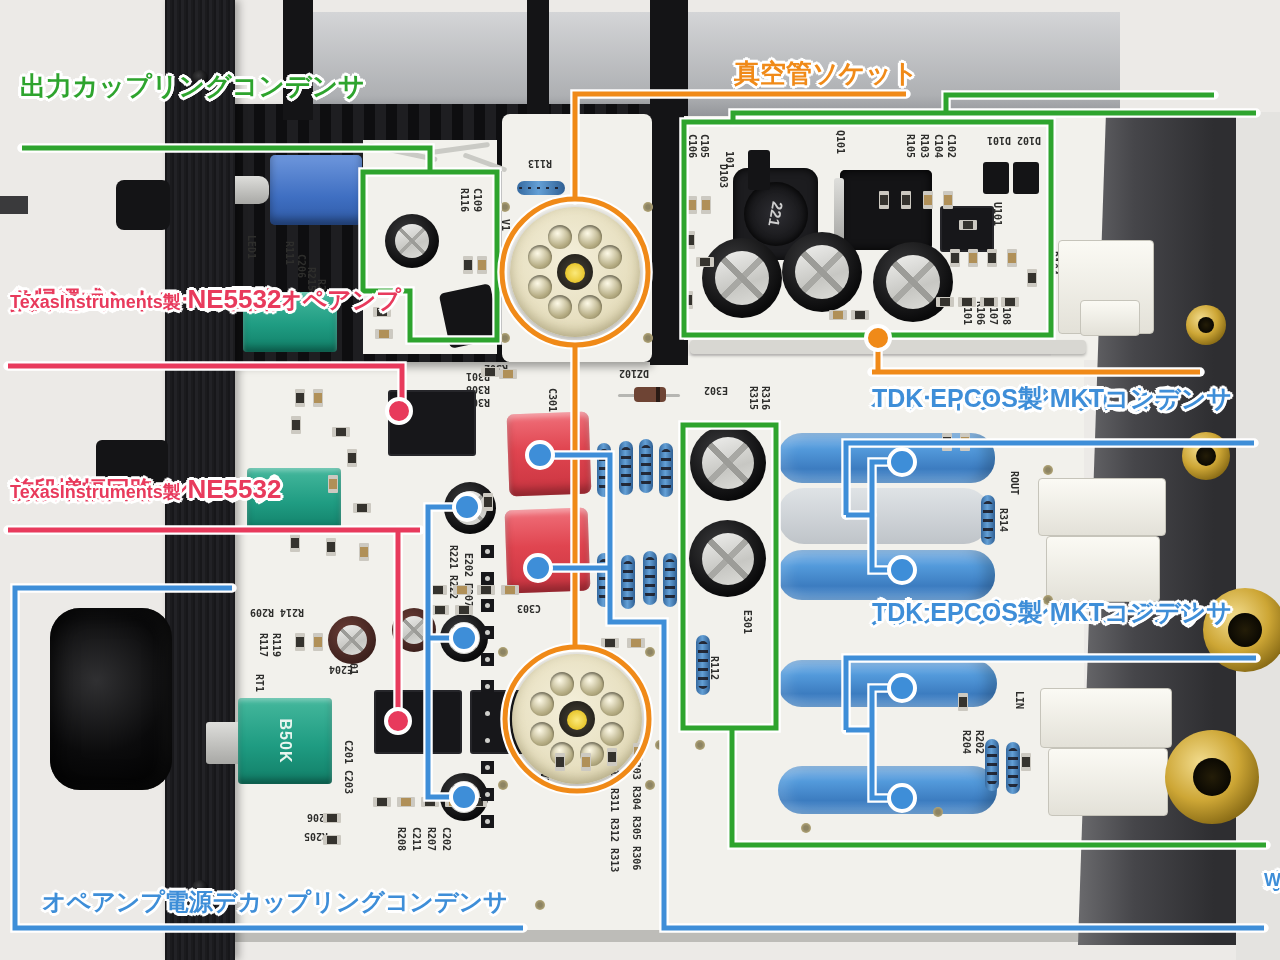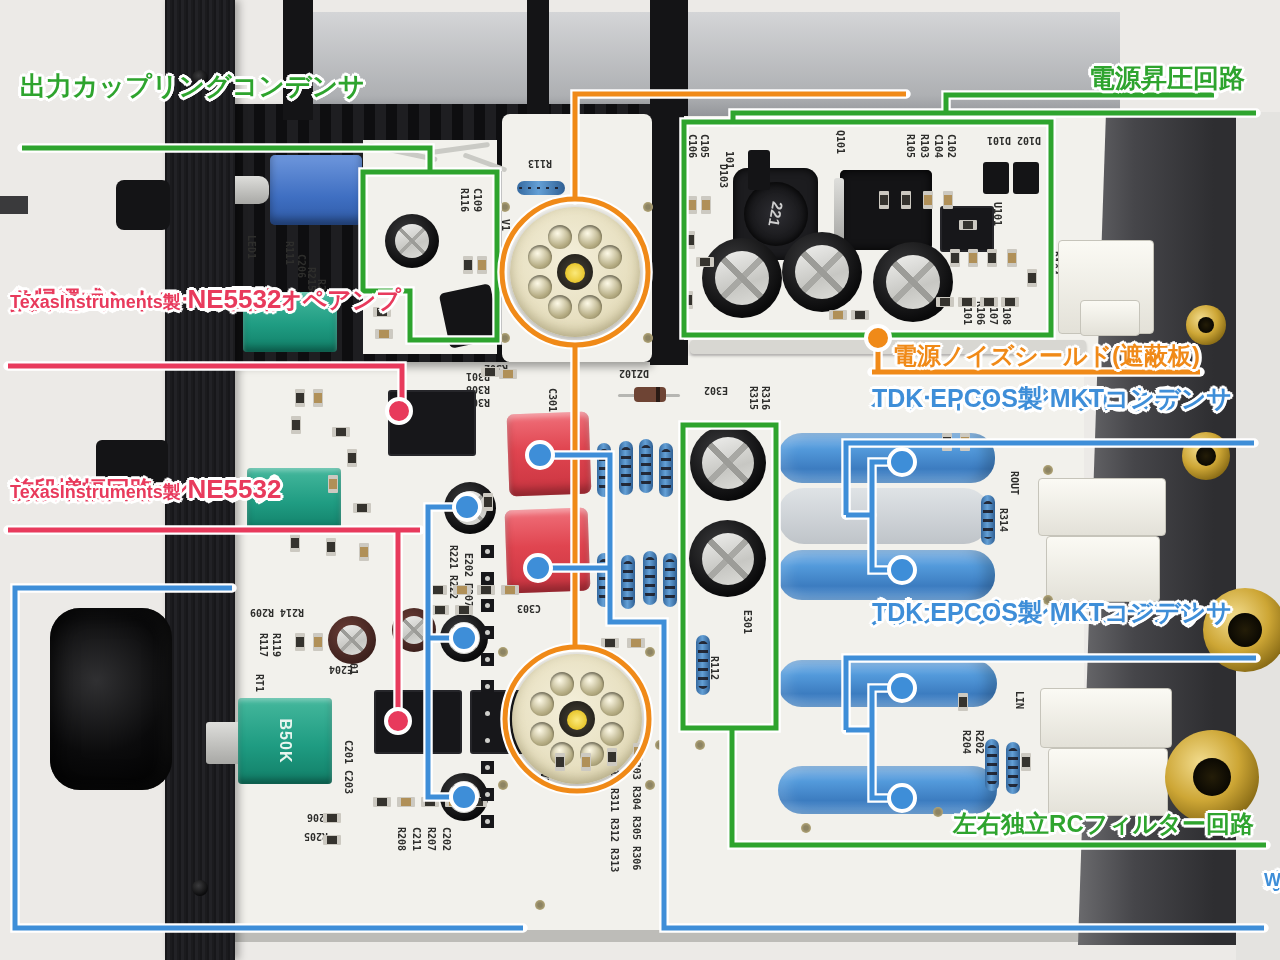--- a/index.html
+++ b/index.html
@@ -609,37 +609,36 @@
     <use href="#bp" fill="none" style="stroke:var(--cb)" stroke-width="5"></use>
     <use href="#ado" style="fill:var(--co)" stroke="#fff" stroke-width="4"></use>
     <use href="#adr" style="fill:var(--cr)" stroke="#fff" stroke-width="4"></use>
     <use href="#adb" style="fill:var(--cb)" stroke="#fff" stroke-width="4"></use>
   </svg>
 
   <div class="lbl g" style="left:20px;top:70px;font-size:26px;line-height:33px;">
     <div>出力カップリングコンデンサ</div>
     <div>出力カップリングコンデンサ</div>
   </div>
-  <div class="lbl g" style="left:1089px;top:61px;font-size:26px;">電源昇圧回路</div>
+  <div class="lbl o" style="left:734px;top:56px;font-size:26px;">真空管ソケット</div>
   <div class="lbl r" style="left:10px;top:286px;font-size:24px;line-height:27px;">
     <div>負帰還式</div>
     <div>トーンコントロール回路オペアンプ</div>
     <div><span style="font-size:18px;">TexasInstruments製</span> <span style="font-size:26px;">NE5532</span></div>
   </div>
-  <div class="lbl o" style="right:80px;top:340px;font-size:24px;">電源ノイズシールド(遮蔽板)</div>
   <div class="lbl b" style="left:872px;top:384px;width:380px;text-align:center;font-size:25px;line-height:28px;">
     <div>パワートランジスタによる</div>
     <div>TDK EPCOS製 MKTコンデンサ</div>
   </div>
   <div class="lbl r" style="left:10px;top:476px;font-size:24px;line-height:27px;">
     <div>前段増幅回路オペアンプ</div>
     <div><span style="font-size:18px;">TexasInstruments製</span> <span style="font-size:26px;">NE5532</span></div>
   </div>
   <div class="lbl b" style="left:872px;top:598px;width:386px;text-align:center;font-size:25px;line-height:28px;">
     <div>入力カップリングコンデンサ</div>
     <div>TDK EPCOS製 MKTコンデンサ</div>
   </div>
-  <div class="lbl g" style="right:26px;top:808px;font-size:24px;">左右独立RCフィルター回路</div>
   <div class="lbl b" style="right:16px;top:866px;text-align:right;font-size:24px;line-height:28px;">
     <div>オペアンプ部-真空管部間カップリングコンデンサ</div>
     <div style="font-size:18px;">WIMA製 メタライズドポリエステルフィルムコンデンサ</div>
   </div>
+  <div class="lbl b" style="left:42px;top:886px;font-size:24px;">オペアンプ電源デカップリングコンデンサ</div>
 </div>
 
 </body></html>

